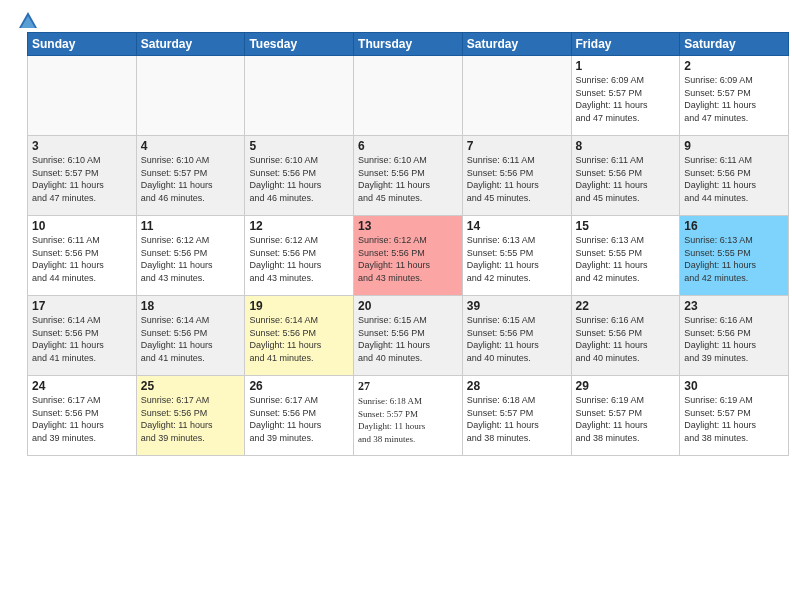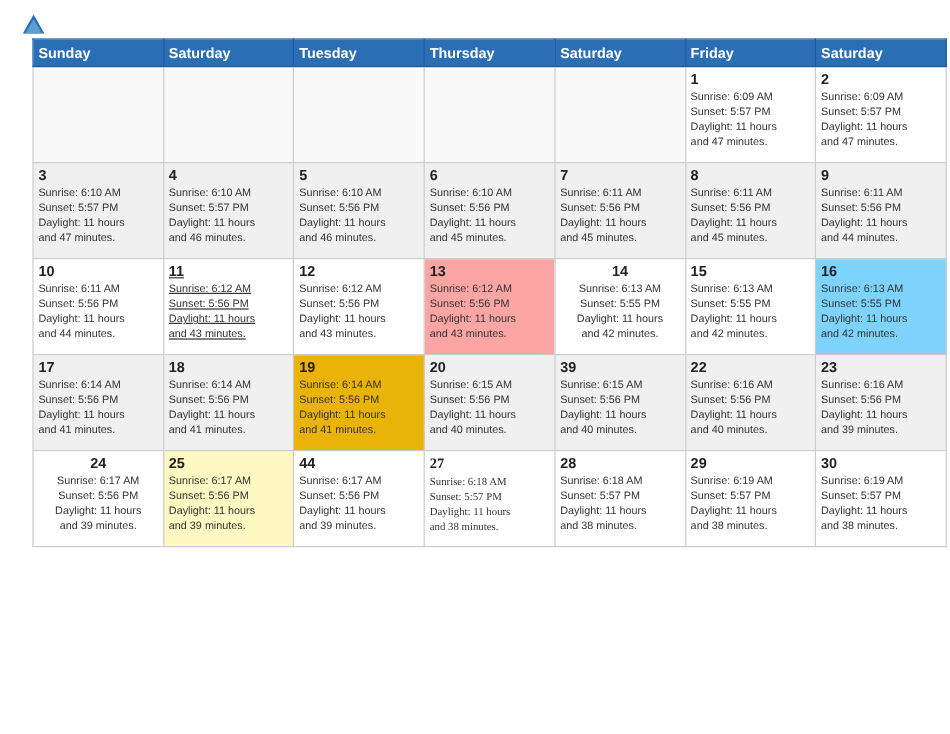--- a/index.html
+++ b/index.html
@@ -198,42 +198,42 @@
           </td>
         </tr>
         <tr>
           <td style="background: rgb(255, 255, 255);">
             <span class="day-num">10</span>
             <div class="day-info" style="white-space: pre-line;">Sunrise: 6:11 AM
 Sunset: 5:56 PM
 Daylight: 11 hours
 and 44 minutes.</div>
           </td>
-          <td style="background: rgb(255, 255, 255); text-decoration: underline;">
+          <td style="background: rgb(255, 255, 255);">
             <span class="day-num">11</span>
             <div class="day-info" style="white-space: pre-line;">Sunrise: 6:12 AM
 Sunset: 5:56 PM
 Daylight: 11 hours
 and 43 minutes.</div>
           </td>
           <td style="background: rgb(255, 255, 255);">
             <span class="day-num">12</span>
             <div class="day-info" style="white-space: pre-line;">Sunrise: 6:12 AM
 Sunset: 5:56 PM
 Daylight: 11 hours
 and 43 minutes.</div>
           </td>
           <td style="background: #fca5a5;">
             <span class="day-num">13</span>
             <div class="day-info" style="white-space: pre-line;">Sunrise: 6:12 AM
 Sunset: 5:56 PM
 Daylight: 11 hours
 and 43 minutes.</div>
           </td>
-          <td style="background: rgb(255, 255, 255); text-align: center;">
+          <td style="background: rgb(255, 255, 255);">
             <span class="day-num">14</span>
             <div class="day-info" style="white-space: pre-line;">Sunrise: 6:13 AM
 Sunset: 5:55 PM
 Daylight: 11 hours
 and 42 minutes.</div>
           </td>
           <td style="background: rgb(255, 255, 255);">
             <span class="day-num">15</span>
             <div class="day-info" style="white-space: pre-line;">Sunrise: 6:13 AM
 Sunset: 5:55 PM
@@ -256,21 +256,21 @@
 Daylight: 11 hours
 and 41 minutes.</div>
           </td>
           <td style="background: rgb(240, 240, 240);">
             <span class="day-num">18</span>
             <div class="day-info" style="white-space: pre-line;">Sunrise: 6:14 AM
 Sunset: 5:56 PM
 Daylight: 11 hours
 and 41 minutes.</div>
           </td>
-          <td style="background: #eab308;">
+          <td style="background: #fef9c3;">
             <span class="day-num">19</span>
             <div class="day-info" style="white-space: pre-line;">Sunrise: 6:14 AM
 Sunset: 5:56 PM
 Daylight: 11 hours
 and 41 minutes.</div>
           </td>
           <td style="background: rgb(240, 240, 240);">
             <span class="day-num">20</span>
             <div class="day-info" style="white-space: pre-line;">Sunrise: 6:15 AM
 Sunset: 5:56 PM
@@ -293,36 +293,36 @@
           </td>
           <td style="background: rgb(240, 240, 240);">
             <span class="day-num">23</span>
             <div class="day-info" style="white-space: pre-line;">Sunrise: 6:16 AM
 Sunset: 5:56 PM
 Daylight: 11 hours
 and 39 minutes.</div>
           </td>
         </tr>
         <tr>
-          <td style="background: rgb(255, 255, 255); text-align: center;">
+          <td style="background: rgb(255, 255, 255);">
             <span class="day-num">24</span>
             <div class="day-info" style="white-space: pre-line;">Sunrise: 6:17 AM
 Sunset: 5:56 PM
 Daylight: 11 hours
 and 39 minutes.</div>
           </td>
           <td style="background: #fef9c3;">
             <span class="day-num">25</span>
             <div class="day-info" style="white-space: pre-line;">Sunrise: 6:17 AM
 Sunset: 5:56 PM
 Daylight: 11 hours
 and 39 minutes.</div>
           </td>
           <td style="background: rgb(255, 255, 255);">
-            <span class="day-num">44</span>
+            <span class="day-num">26</span>
             <div class="day-info" style="white-space: pre-line;">Sunrise: 6:17 AM
 Sunset: 5:56 PM
 Daylight: 11 hours
 and 39 minutes.</div>
           </td>
           <td style="background: rgb(255, 255, 255); font-family: Liberation Serif, serif;">
             <span class="day-num">27</span>
             <div class="day-info" style="white-space: pre-line;">Sunrise: 6:18 AM
 Sunset: 5:57 PM
 Daylight: 11 hours

